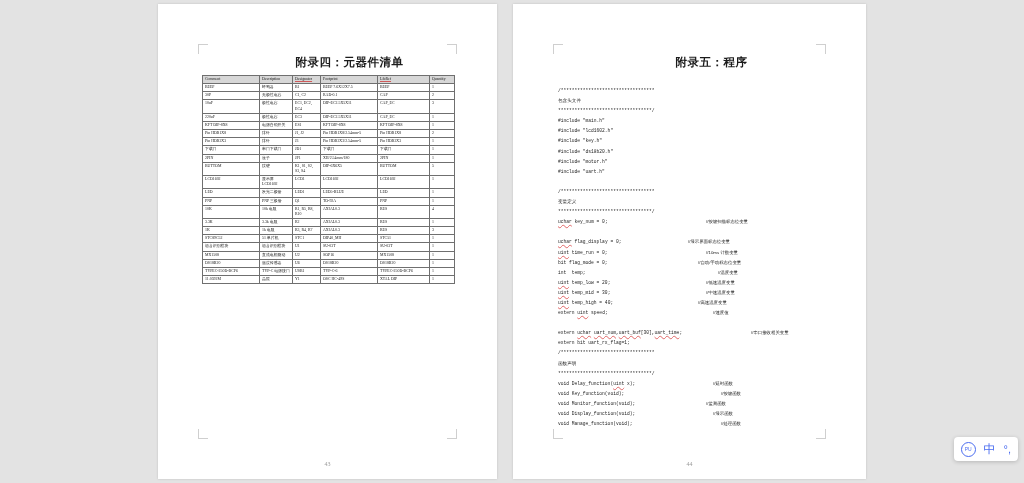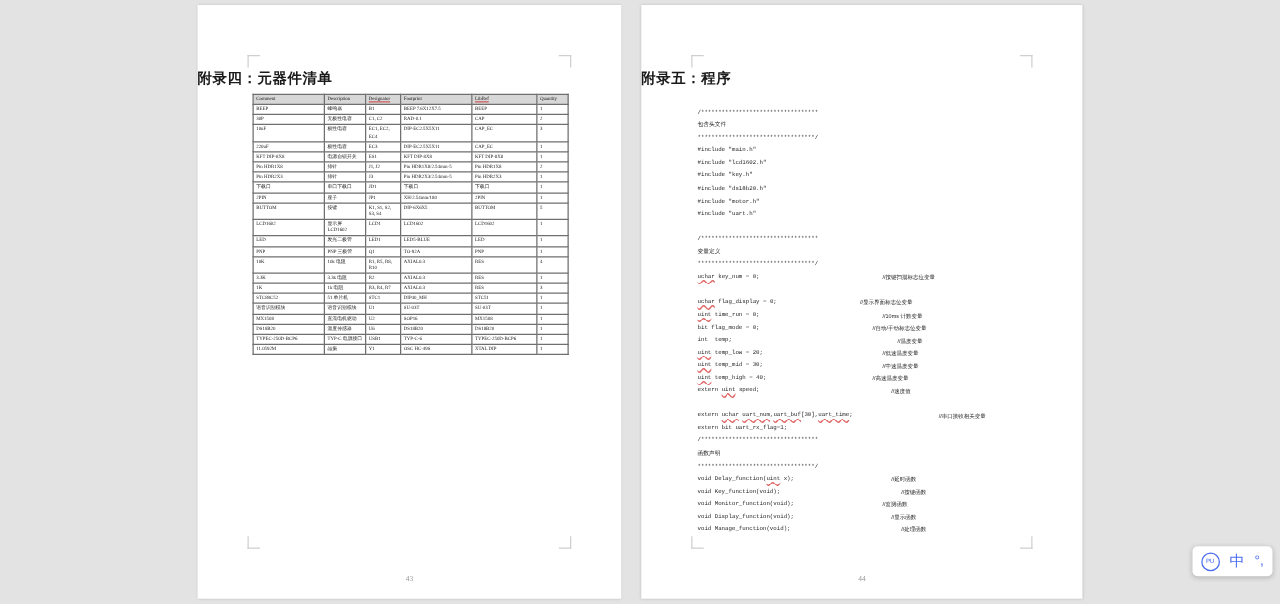--- a/index.html
+++ b/index.html
@@ -42,25 +42,27 @@
   .cm-tl { border-left-width: 1px; border-top-width: 1px; }
   .cm-tr { border-right-width: 1px; border-top-width: 1px; }
   .cm-bl { border-left-width: 1px; border-bottom-width: 1px; }
   .cm-br { border-right-width: 1px; border-bottom-width: 1px; }
 
   
   .doc-title {
     position: absolute;
     left: 0;
     right: 0;
+    text-align: center;
     font-weight: bold;
     color: #1b1b1b;
     font-size: 11.5px;
     letter-spacing: 0.5px;
     font-family: "Liberation Sans", sans-serif;
+    padding-left: 44px;
   }
   #title-left  { top: 51px; }
   #title-right { top: 51px; }
 
   
   .page-number {
     position: absolute;
     bottom: 12px;
     left: 0;
     right: 0;

